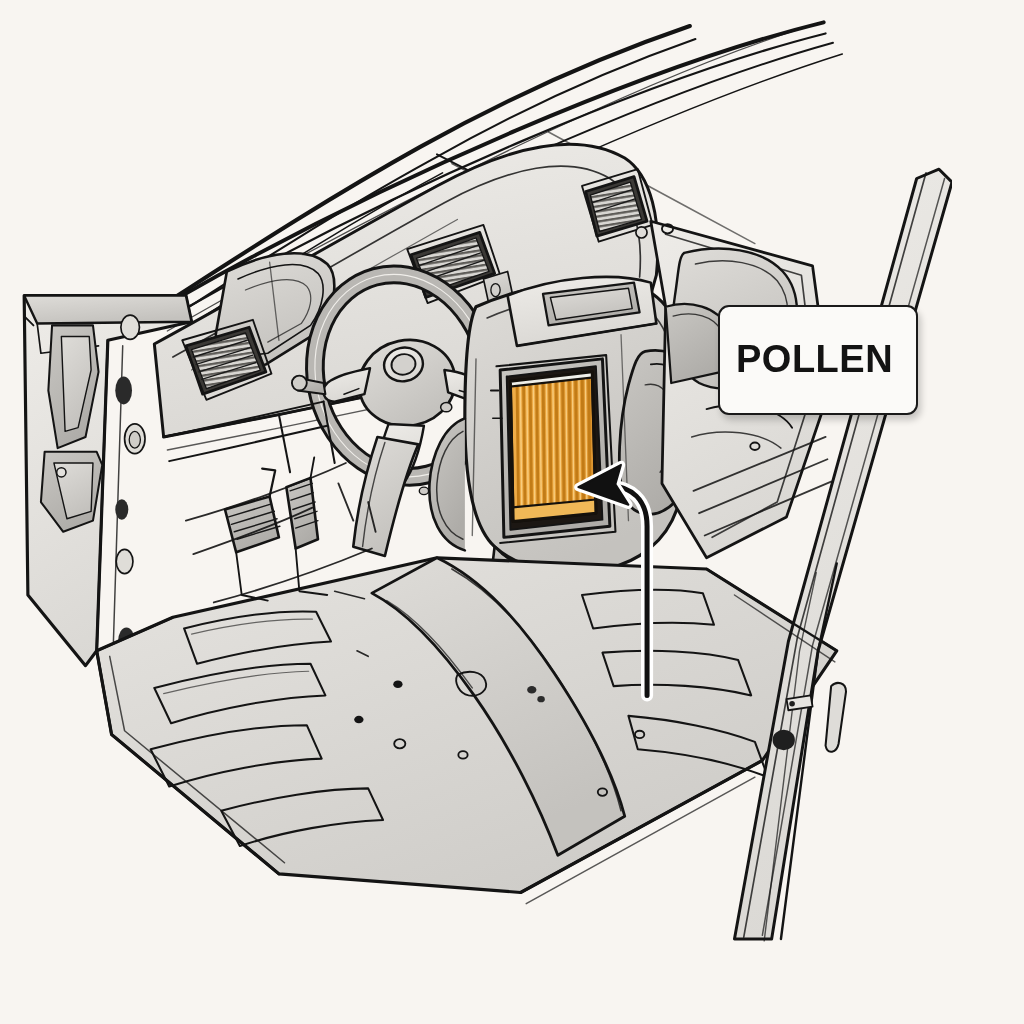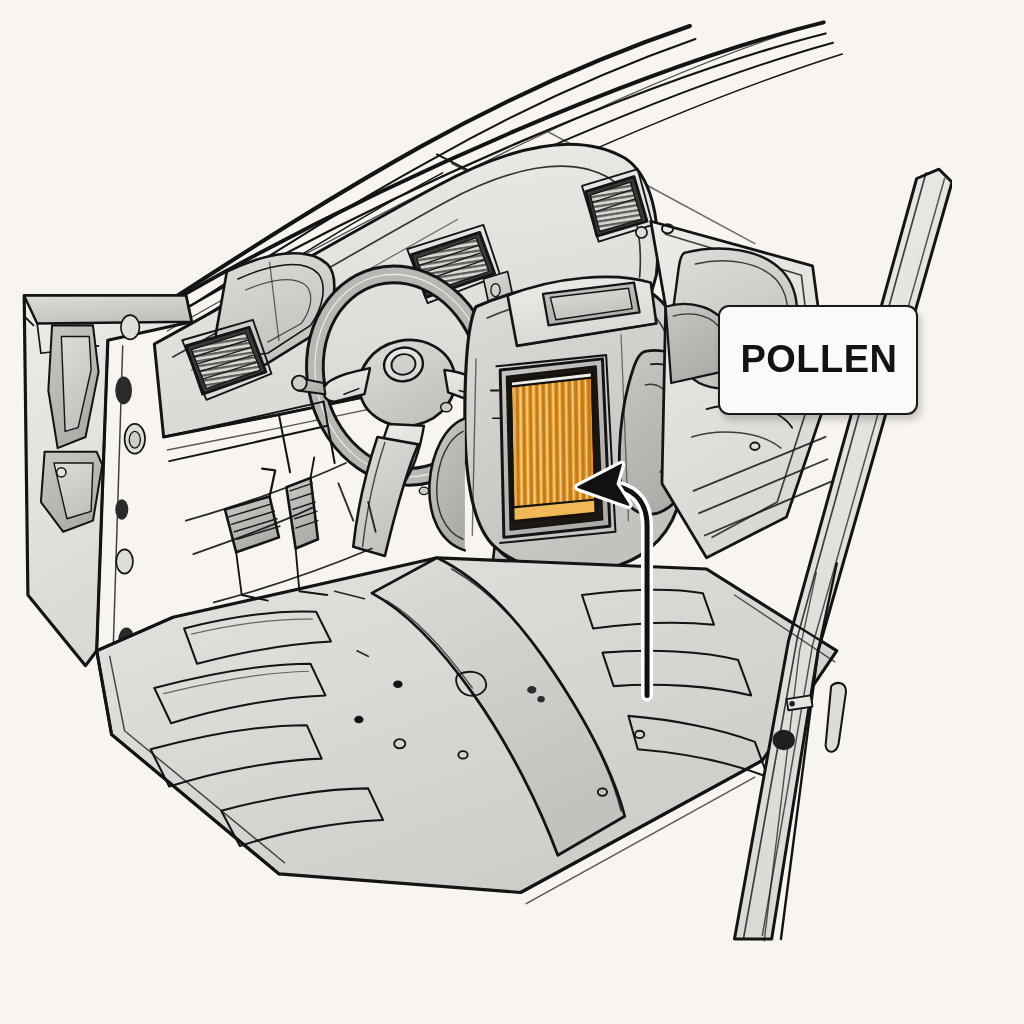--- a/index.html
+++ b/index.html
@@ -1,21 +1,21 @@
 <!DOCTYPE html>
 <html><head>
 <meta charset="utf-8">
 <style>
   html,body{margin:0;padding:0;}
   body{
     width:1024px;height:1024px;overflow:hidden;
     background:#f8f5f1;
     font-family:"Liberation Sans", sans-serif;
   }
-  #stage{position:relative;width:952px;height:1024px;text-align:center;}
+  #stage{position:relative;width:952px;height:1024px;}
   #art{position:absolute;inset:0;}
   .callout{
     position:absolute;
     background:#fbfaf8;
     border:2px solid #1a1a1a;
     border-radius:11px;
     box-shadow:3px 5px 7px rgba(0,0,0,.20);
     display:flex;flex-direction:column;
     justify-content:center;
     padding:6px 14px 8px 16px;

